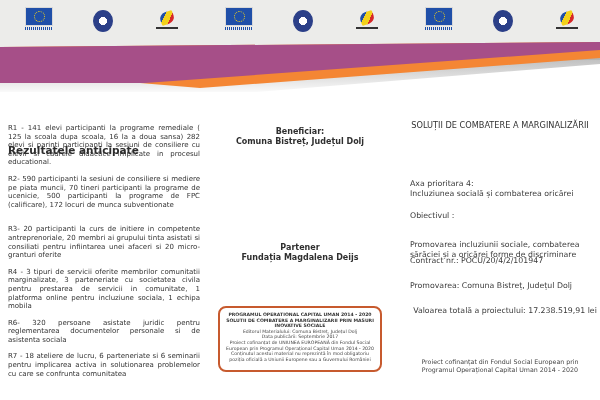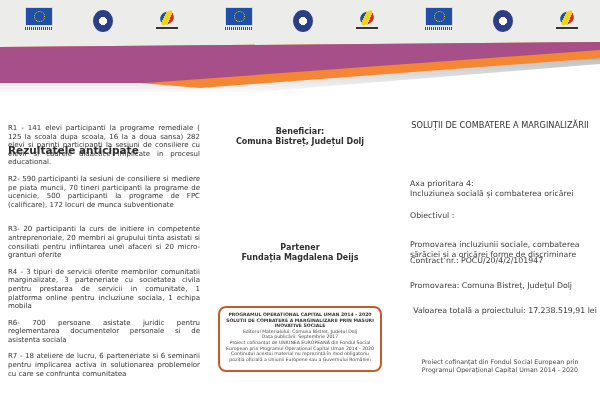--- a/index.html
+++ b/index.html
@@ -148,21 +148,21 @@
   <polygon points="0,47 600,42 600,58 200,88 140,83 0,83" fill="#f48634"></polygon>
   <polygon points="0,47 600,42 600,50 145,83 0,83" fill="#a64f88"></polygon>
 </svg>
 
 <div class="section-title">Rezultatele anticipate</div>
 <div class="results">
   <p>R1 - 141 elevi participanti la programe remediale ( 125 la scoala dupa scoala, 16 la a doua sansa) 282 elevi si parinti participanti la sesiuni de consiliere cu elevii si cadrele didactice implicate in procesul educational.</p>
   <p class="gap">R2- 590 participanti la sesiuni de consiliere si mediere pe piata muncii, 70 tineri participanti la programe de ucenicie, 500 participanti la programe de FPC (calificare), 172 locuri de munca subventionate</p>
   <p>R3- 20 participanti la curs de initiere in competente antreprenoriale, 20 membri ai grupului tinta asistati si consiliati pentru infiintarea unei afaceri si 20 micro-granturi oferite</p>
   <p>R4 - 3 tipuri de servicii oferite membrilor comunitatii marginalizate, 3 parteneriate cu societatea civila pentru prestarea de servicii in comunitate, 1 platforma online pentru incluziune sociala, 1 echipa mobila</p>
-  <p>R6- 700 persoane asistate juridic pentru reglementarea documentelor personale si de asistenta sociala</p>
+  <p>R6- 320 persoane asistate juridic pentru reglementarea documentelor personale si de asistenta sociala</p>
   <p>R7 - 18 ateliere de lucru, 6 parteneriate si 6 seminarii pentru implicarea activa in solutionarea problemelor cu care se confrunta comunitatea</p>
 
 </div>
 
 <div class="mid" style="top:127px;">
   <div>Beneficiar:</div>
   <div>Comuna Bistreț, Județul Dolj</div>
 </div>
 <div class="mid" style="top:213px;margin-top:30px;">
   <div>Partener</div>

